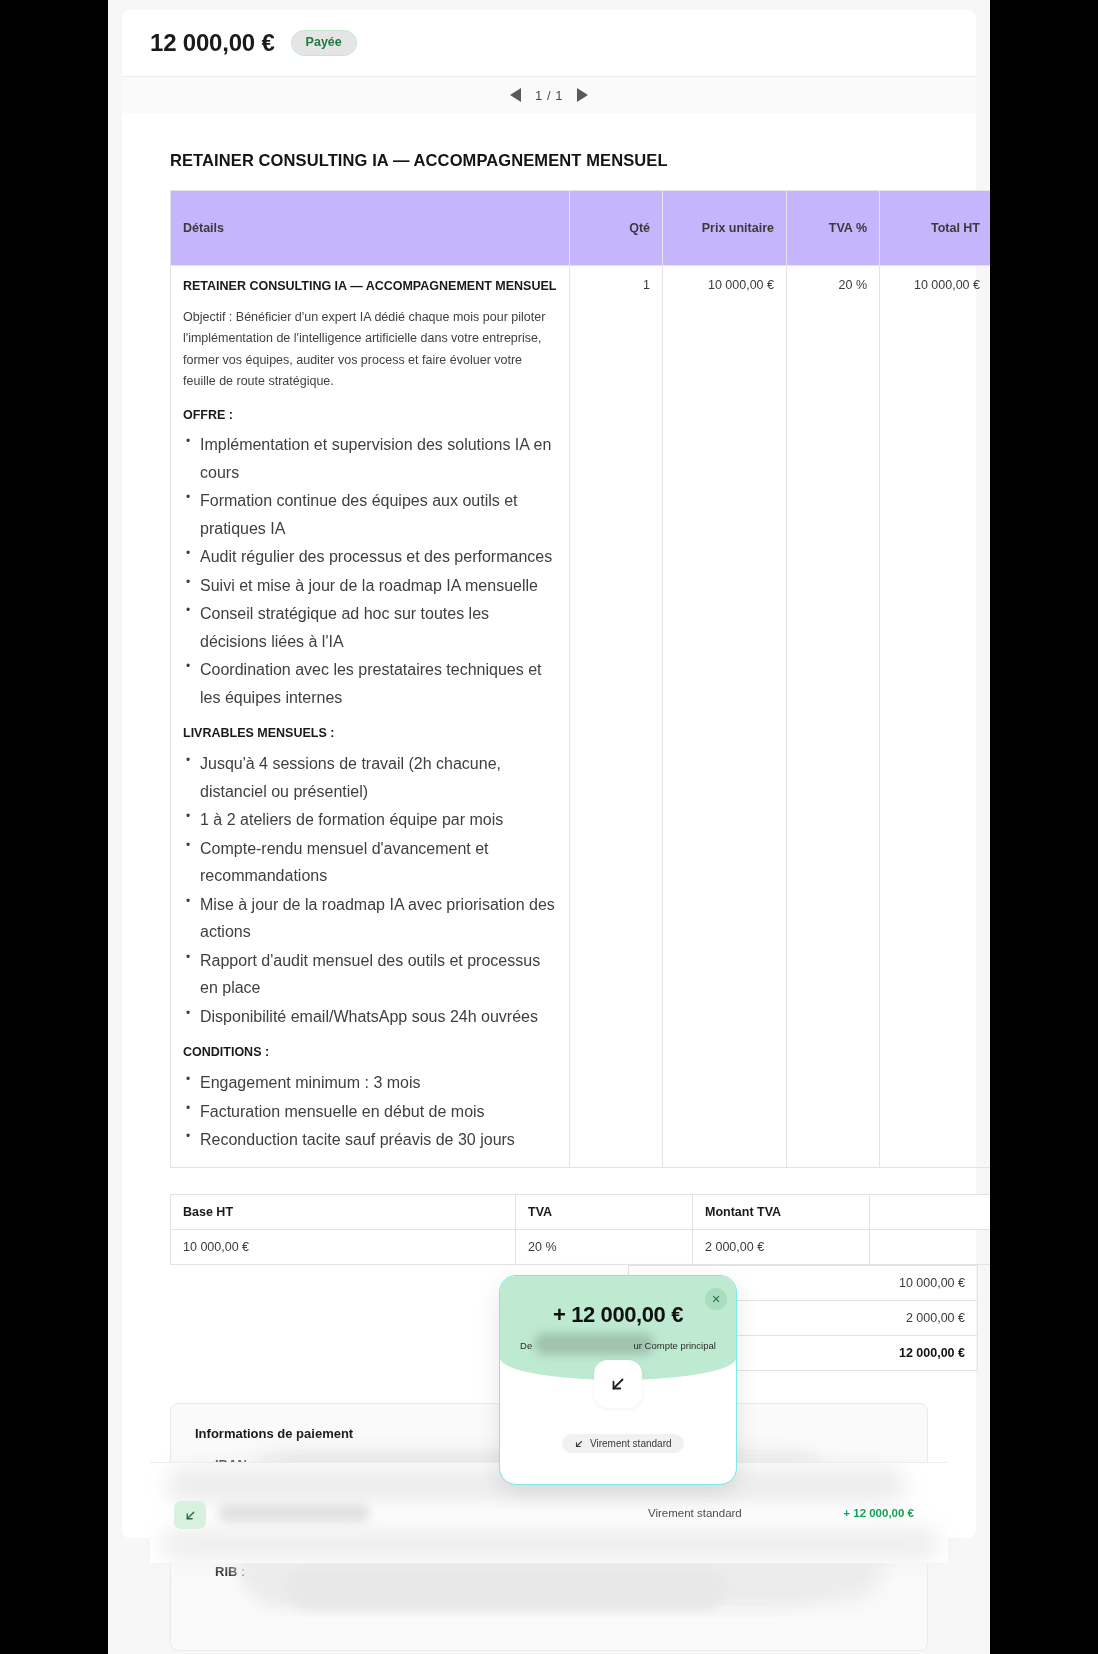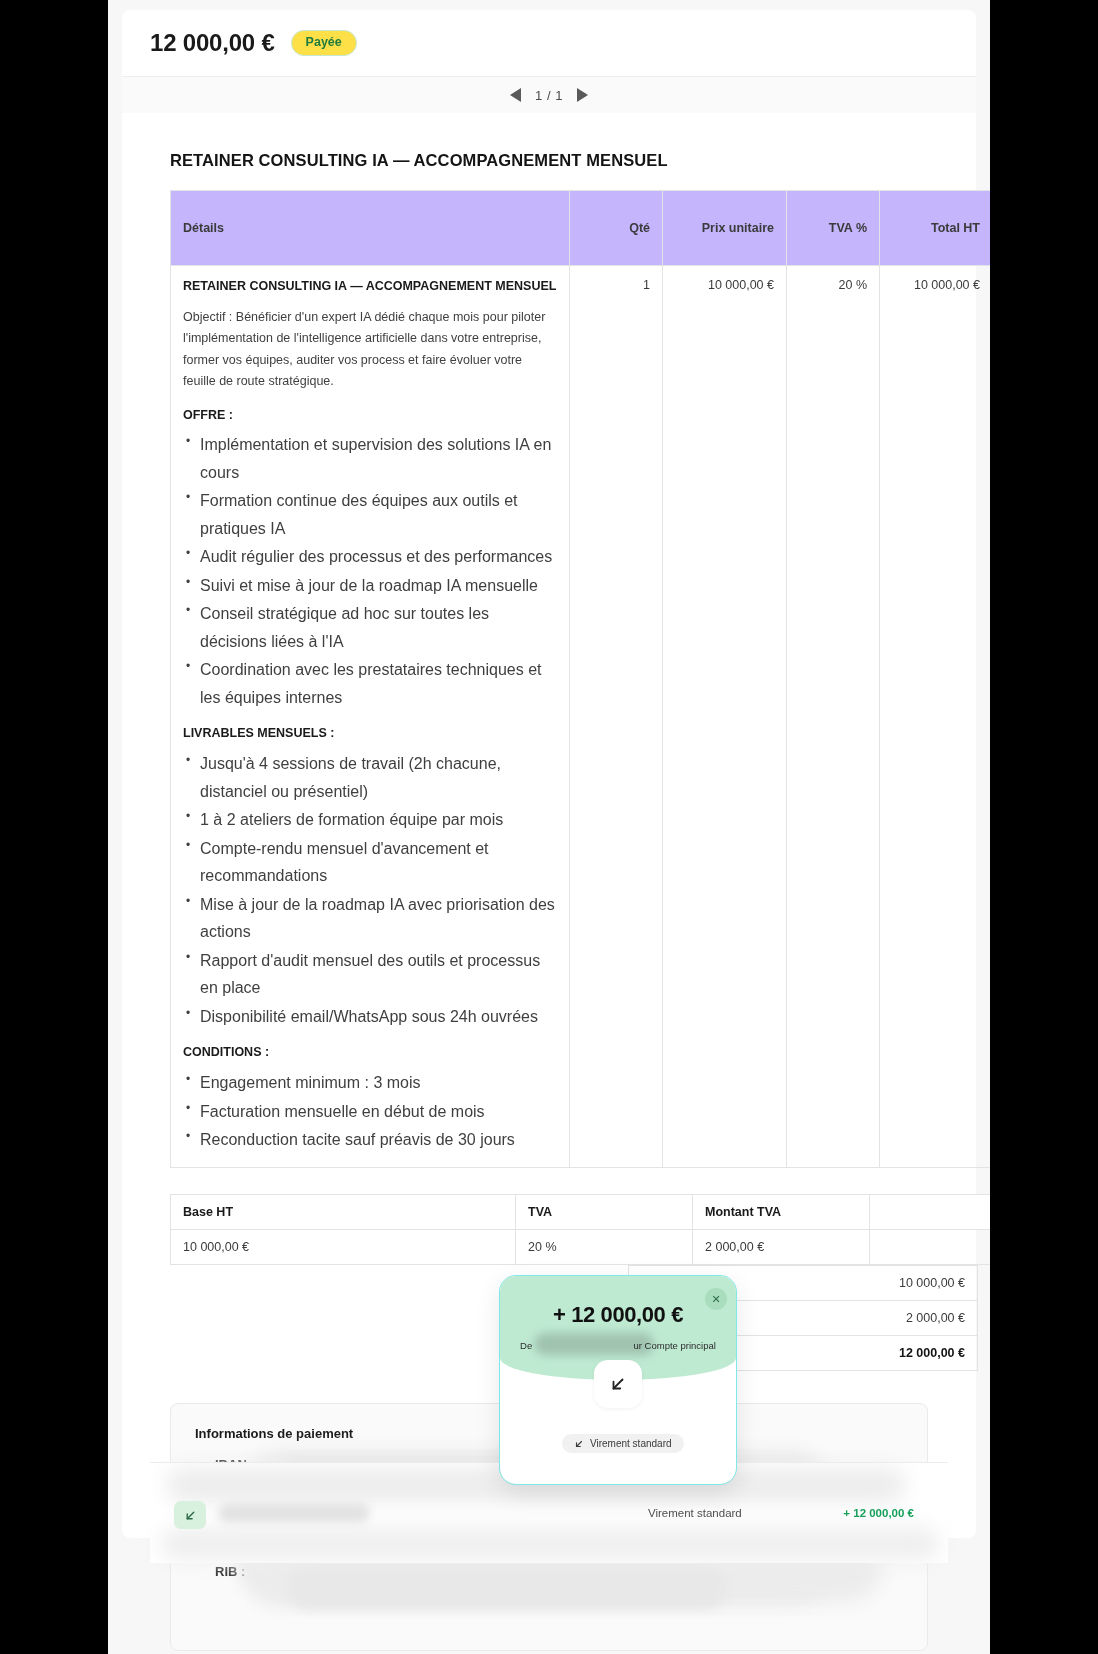--- a/index.html
+++ b/index.html
@@ -43,21 +43,21 @@
     box-sizing: border-box;
   }
   .amount-title {
     font-size: 24px;
     font-weight: bold;
     color: #1a1a1a;
     letter-spacing: -0.2px;
   }
   .status-badge {
     margin-left: 16px;
-    background: #fde047;
+    background: #e5e5e5;
     color: #1f7a3d;
     font-size: 12.5px;
     font-weight: bold;
     padding: 5px 14px;
     border-radius: 14px;
     border: 1px solid #c6e8cf;
     line-height: 1.1;
   }
   
   .pager-bar {

